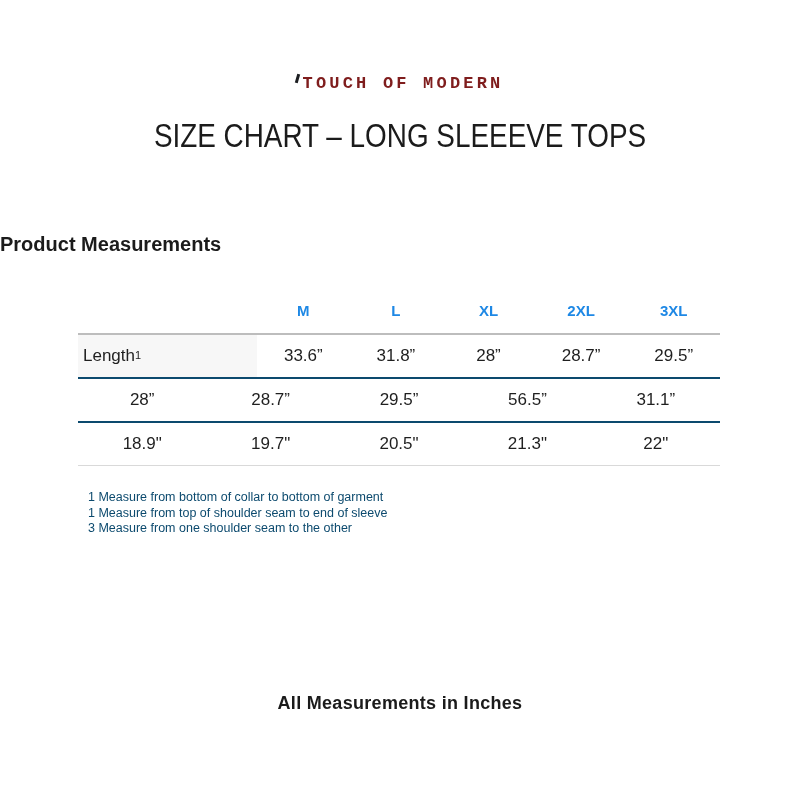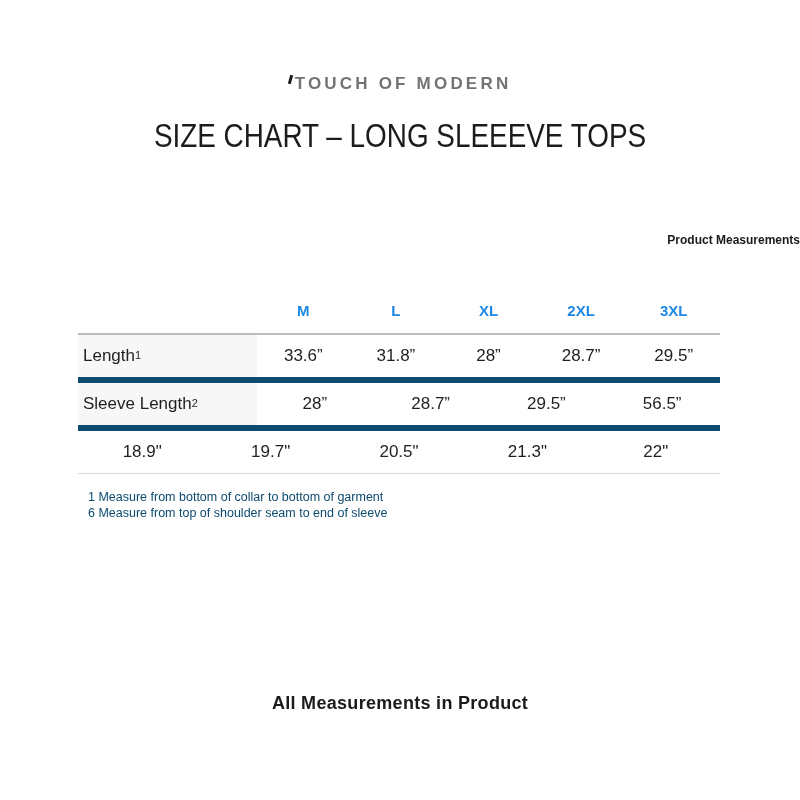--- a/index.html
+++ b/index.html
@@ -28,22 +28,23 @@
     background: #1c1e21;
     transform: rotate(16deg);
     margin-right: 3px;
     position: relative;
     top: -5px;
   }
   .logo-text {
     font-size: 17px;
     font-weight: 700;
     letter-spacing: 3.2px;
-    color: #737373;
+    color: #7f1d1d;
     white-space: nowrap;
+    font-family: Liberation Mono, monospace;
   }
 
   
   .title {
     position: absolute;
     top: 116px; left: 0;
     width: 100%;
     margin: 0;
     text-align: center;
     font-size: 34px;
@@ -53,22 +54,22 @@
     transform: scaleX(0.82);
     transform-origin: 400px center;
     white-space: nowrap;
   }
 
   
   .caption {
     position: absolute;
     top: 233px; left: 0;
     width: 100%;
-    text-align: right;
-    font-size: 12px;
+    text-align: left;
+    font-size: 20px;
     font-weight: 700;
     color: #1b1b1b;
   }
 
   
   .size-table {
     position: absolute;
     left: 78px; top: 288px;
     width: 642px;
   }
@@ -82,21 +83,21 @@
     flex: 1;
     text-align: center;
     font-size: 15px;
     font-weight: 700;
     color: #1E88E5;
   }
   .tbody { border-top: 2px solid #bdbdbd; }
   .trow {
     display: flex;
     height: 42px;
-    border-bottom: 6px solid #0c4a6e;
+    border-bottom: 2px solid #0c4a6e;
   }
   .trow:last-child { border-bottom: 1px solid #d9d9d9; }
   .label-cell {
     width: 179px;
     box-sizing: border-box;
     background: #f7f7f7;
     display: flex;
     align-items: center;
     padding-left: 5px;
     font-size: 17px;
@@ -167,41 +168,39 @@
             <sup>1</sup>
         </div>
         <div class="val-cell">33.6”</div>
         <div class="val-cell">31.8”</div>
         <div class="val-cell">28”</div>
         <div class="val-cell">28.7”</div>
         <div class="val-cell">29.5”</div>
       </div>
 
       <div class="trow">
-        <div class="label-cell">
-          <span>Sleeve Length</span>
-            <sup>2</sup>
-        </div>
         <div class="val-cell">28”</div>
         <div class="val-cell">28.7”</div>
         <div class="val-cell">29.5”</div>
         <div class="val-cell">56.5”</div>
+        <div class="val-cell">31.1”</div>
       </div>
 
       <div class="trow">
         <div class="val-cell">18.9"</div>
         <div class="val-cell">19.7"</div>
         <div class="val-cell">20.5"</div>
         <div class="val-cell">21.3"</div>
         <div class="val-cell">22"</div>
       </div>
 
     </div>
   </div>
 
   <div class="footnotes">
     <div>1 Measure from bottom of collar to bottom of garment</div>
-    <div>6 Measure from top of shoulder seam to end of sleeve</div>
+    <div>1 Measure from top of shoulder seam to end of sleeve</div>
+    <div>3 Measure from one shoulder seam to the other</div>
   </div>
 
-  <div class="footer-note">All Measurements in Product</div>
+  <div class="footer-note">All Measurements in Inches</div>
 
 </div>
 
 </body></html>

